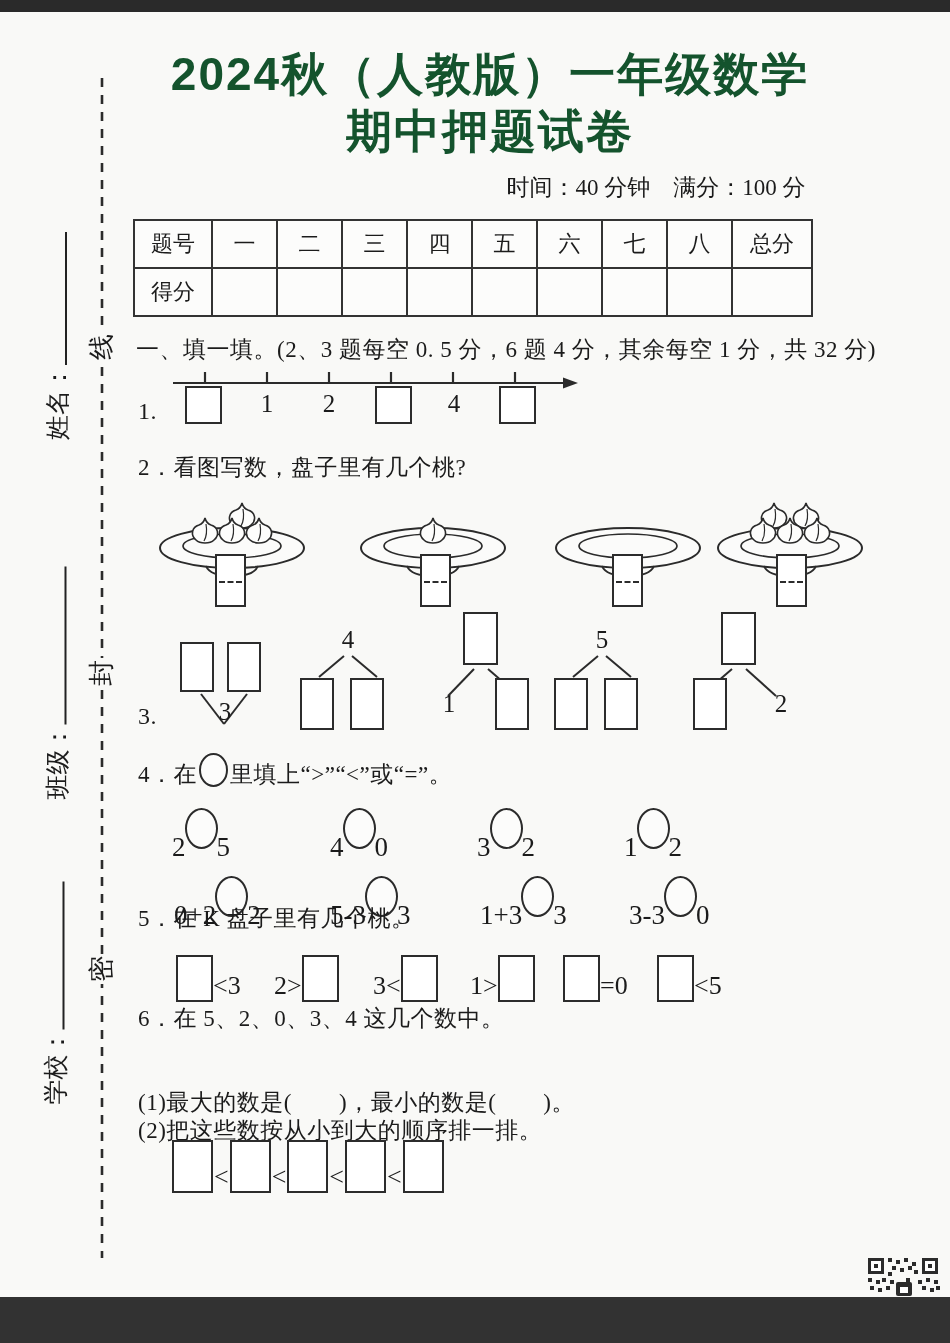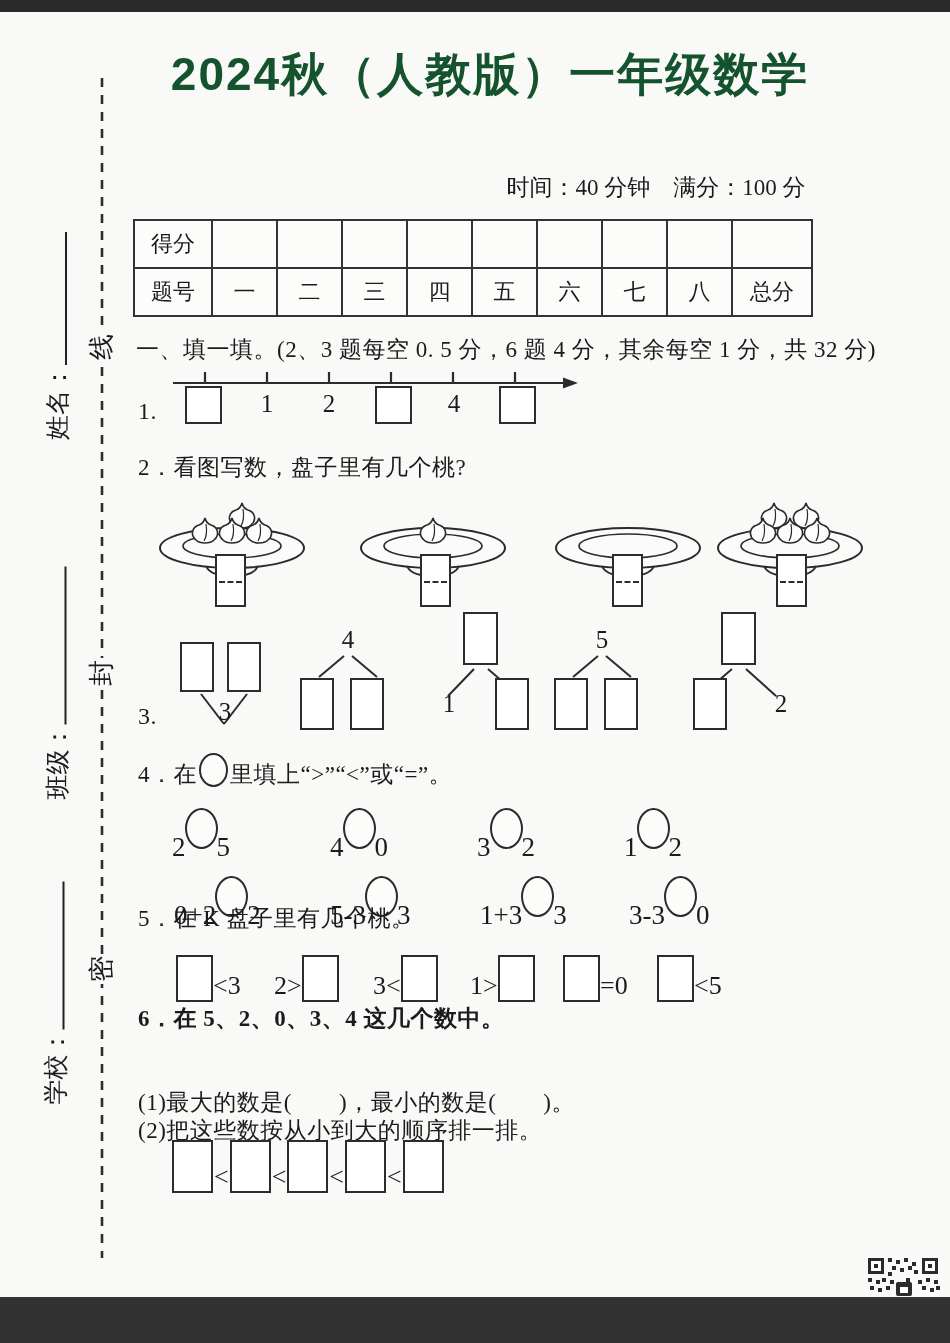--- a/index.html
+++ b/index.html
@@ -82,60 +82,61 @@
     <span>学校：</span>
       <span class="ul" style="width:148px"></span>
   </div>
 
   <div class="seal-char" style="left:86px;top:332px;">线</div>
   <div class="seal-char" style="left:86px;top:658px;">封</div>
   <div class="seal-char" style="left:86px;top:954px;">密</div>
 
   <div class="abs title">
     <div>2024秋（人教版）一年级数学</div>
+    <div>期中押题试卷</div>
   </div>
   <div class="abs meta">时间：40 分钟　满分：100 分</div>
 
   <table class="score">
     <colgroup>
         <col style="width:78px">
         <col style="width:65px">
         <col style="width:65px">
         <col style="width:65px">
         <col style="width:65px">
         <col style="width:65px">
         <col style="width:65px">
         <col style="width:65px">
         <col style="width:65px">
         <col style="width:80px">
       </colgroup>
     <tbody>
         <tr>
+      <td>题号</td>
+      <td>一</td>
+      <td>二</td>
+      <td>三</td>
+      <td>四</td>
+      <td>五</td>
+      <td>六</td>
+      <td>七</td>
+      <td>八</td>
+      <td>总分</td>
+    </tr>
+    <tr>
       <td>得分</td>
       <td></td>
           <td></td>
       <td></td>
           <td></td>
       <td></td>
           <td></td>
       <td></td>
           <td></td>
       <td></td>
-    </tr>
-    <tr>
-      <td>题号</td>
-      <td>一</td>
-      <td>二</td>
-      <td>三</td>
-      <td>四</td>
-      <td>五</td>
-      <td>六</td>
-      <td>七</td>
-      <td>八</td>
-      <td>总分</td>
     </tr>
   </tbody>
     </table>
 
   <div class="abs qtext" style="left:136px;top:334px;">一、填一填。(2、3 题每空 0. 5 分，6 题 4 分，其余每空 1 分，共 32 分)</div>
 
   <div class="abs qtext" style="left:138px;top:398px;font-size:24px;">1.</div>
   <svg class="abs" style="left:168px;top:368px" width="414" height="28">
     <line x1="5" y1="15" x2="396" y2="15" stroke="#2b2b2b" stroke-width="2.2"></line>
     <polygon points="395,9.5 410,15 395,20.5" fill="#2b2b2b"></polygon>
@@ -336,21 +337,21 @@
     <span class="t"></span>
       <span class="bxi b"></span>
       <span class="t">=0</span>
   </div>
   <div class="q5i" style="left:657px;top:952px;">
     <span class="t"></span>
       <span class="bxi b"></span>
       <span class="t">&lt;5</span>
   </div>
 
-  <div class="abs qtext" style="left:138px;top:1003px;font-weight:bold;">
+  <div class="abs qtext" style="left:138px;top:1003px;">
     <span>6．</span><span>在 5、2、0、3、4 这几个数中。</span>
   </div>
   <div class="abs qtext" style="left:138px;top:1087px;">(1)最大的数是(　　)，最小的数是(　　)。</div>
   <div class="abs qtext" style="left:138px;top:1101px;margin-top:14px;">(2)把这些数按从小到大的顺序排一排。</div>
 
   <div class="chain" style="left:172px;top:1140px;">
     <span class="bxi b"></span>
       <span class="sep">&lt;</span>
       <span class="bxi b"></span>
       <span class="sep">&lt;</span>

